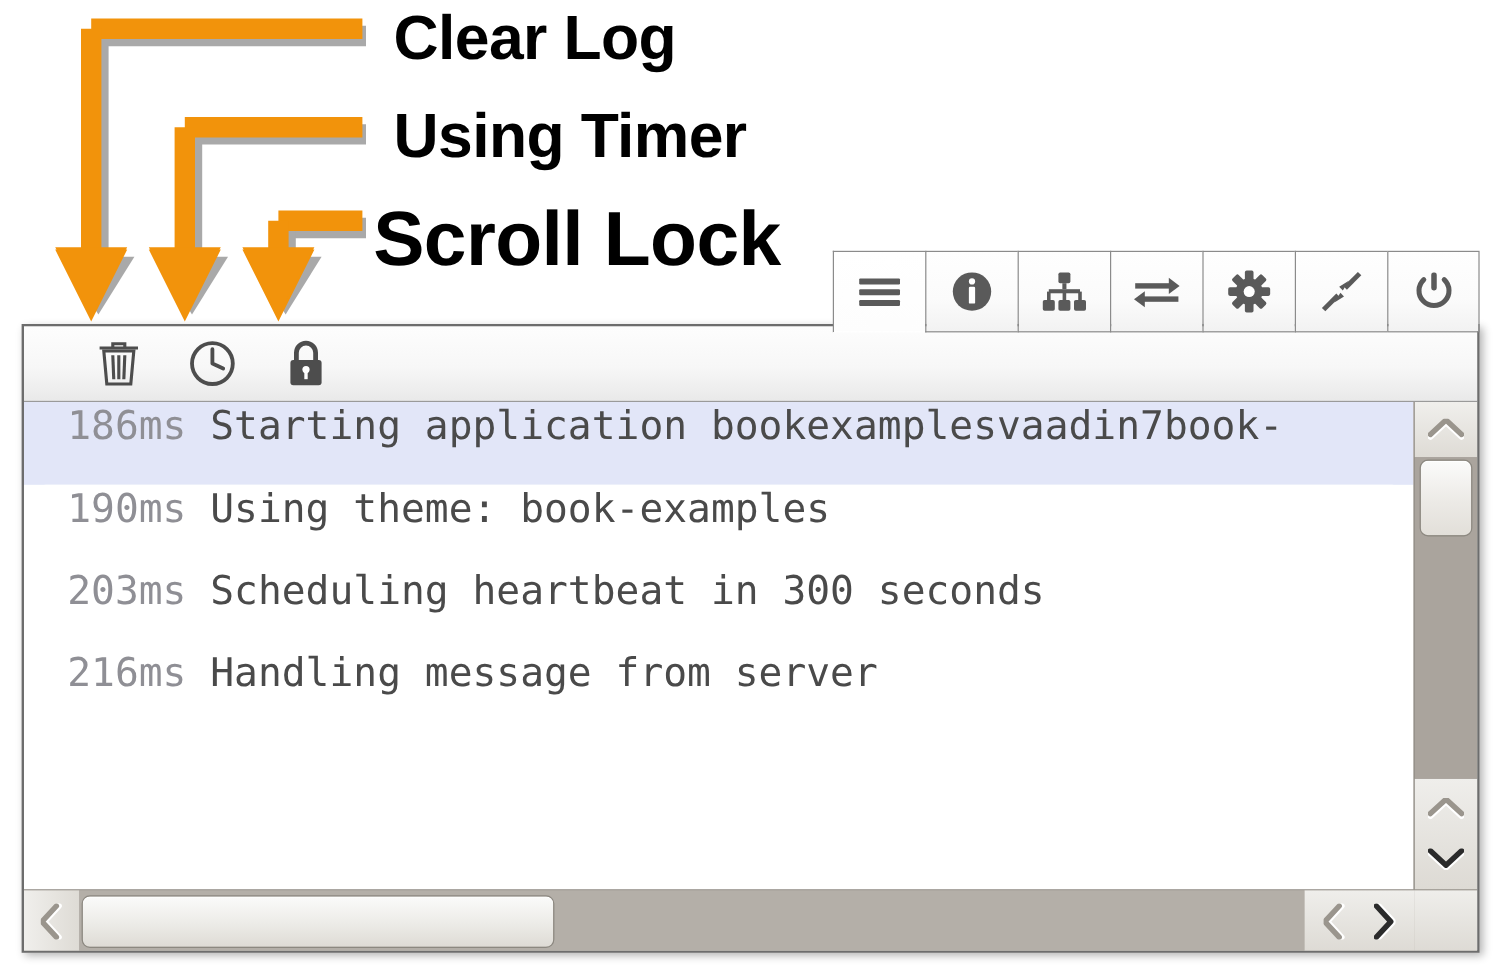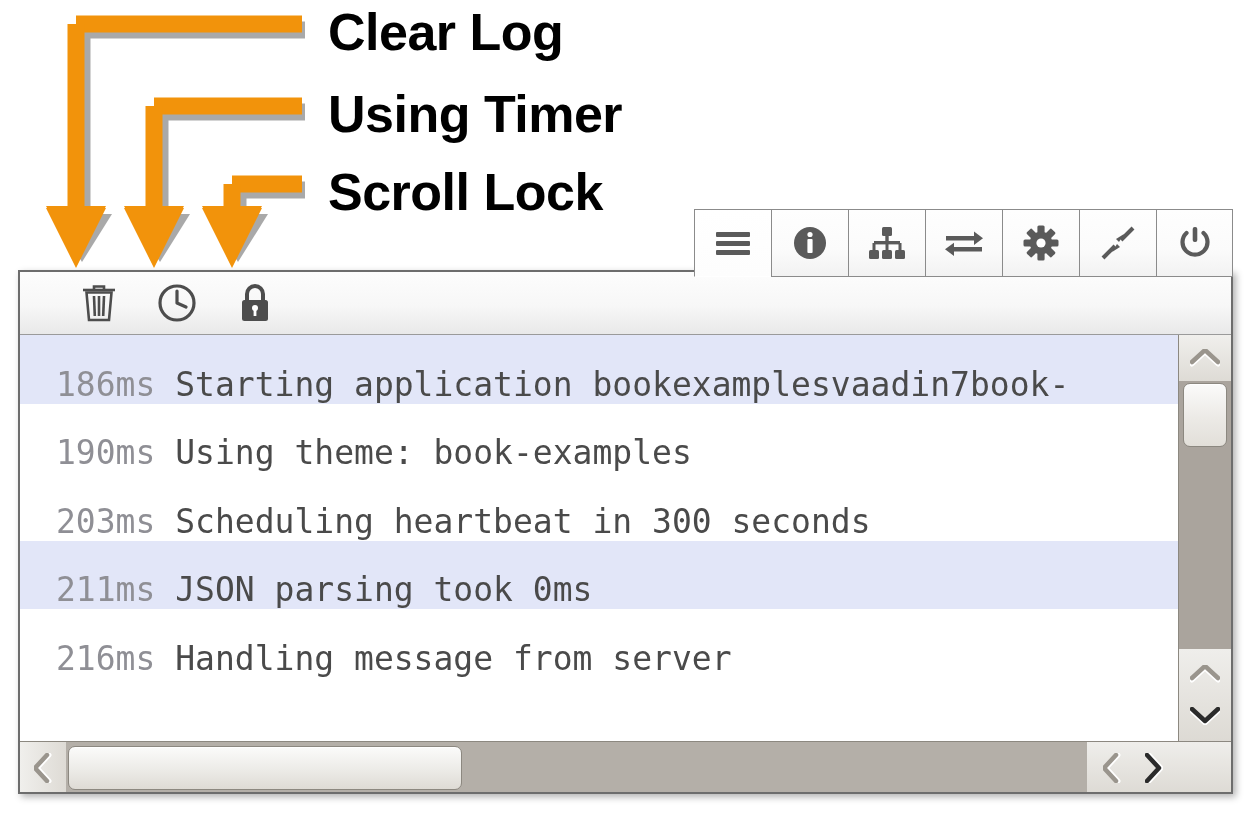--- a/index.html
+++ b/index.html
@@ -41,21 +41,21 @@
   .ann-label .blocky {
     display: block;
     font-weight: bold;
     -webkit-font-smoothing: none;
     font-smooth: never;
     text-rendering: optimizeSpeed;
   }
 
   #ann-clear-log  { left: 328px; top: 2px;   font-size: 52px; }
   #ann-reset-timer{ left: 328px; top: 84px;  font-size: 52px; }
-  #ann-scroll-lock{ left: 328px; top: 162px; font-size: 52px; }
+  #ann-scroll-lock{ left: 311px; top: 162px; font-size: 64px; }
 
   
   #debug-window {
     position: absolute;
     left: 18px;
     top: 209px;
     width: 1215px;
     height: 585px;
     z-index: 10;
   }
@@ -137,21 +137,21 @@
   }
   .log-rows {
     flex: 1 1 auto;
     min-width: 0;
     overflow: hidden;
     background: #ffffff;
   }
   .log-row {
     height: 68.5px;
     display: flex;
-    align-items: flex-end;
+    align-items: flex-start;
     white-space: nowrap;
     font-family: "DejaVu Sans Mono", "Liberation Mono", monospace;
     font-size: 33px;
     padding-left: 36px;
     box-sizing: border-box;
     overflow: hidden;
   }
   .log-row.odd  { background: #e2e6f8; }
   .log-row.even { background: #ffffff; border-radius: 18px; }
   .log-time {
@@ -459,24 +459,20 @@
               <span class="log-time">190ms</span>
               <span class="log-msg">Using theme: book-examples</span>
             </div>
 
 
             <div class="log-row even">
               <span class="log-time">203ms</span>
               <span class="log-msg">Scheduling heartbeat in 300 seconds</span>
             </div>
 
-            <div class="log-row odd">
-              <span class="log-time">211ms</span>
-              <span class="log-msg">JSON parsing took 0ms</span>
-            </div>
 
             <div class="log-row even">
               <span class="log-time">216ms</span>
               <span class="log-msg">Handling message from server</span>
             </div>
           </div>
 
           <div class="vscroll">
             <div class="vs-btn">
               <span>

